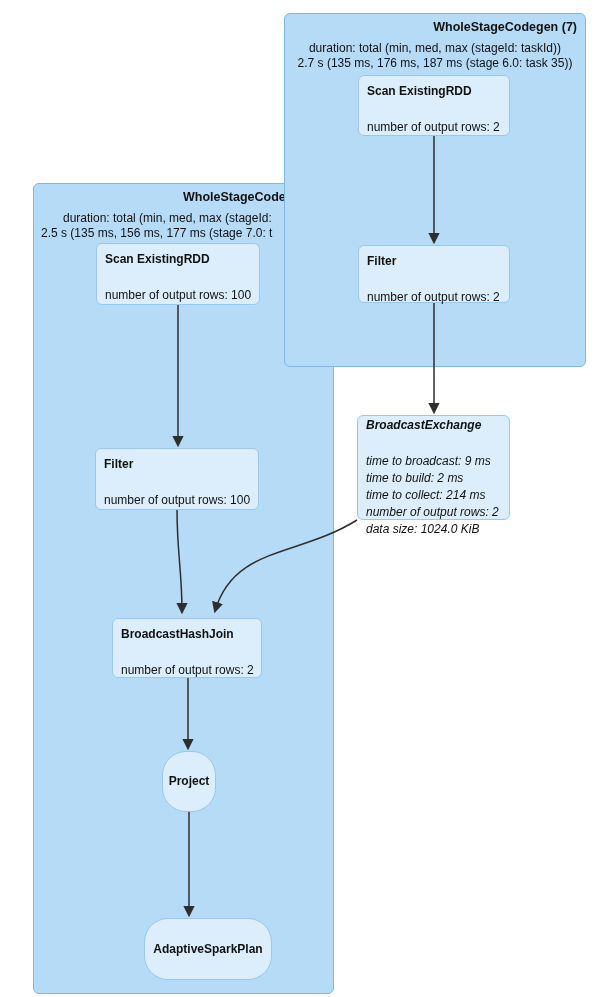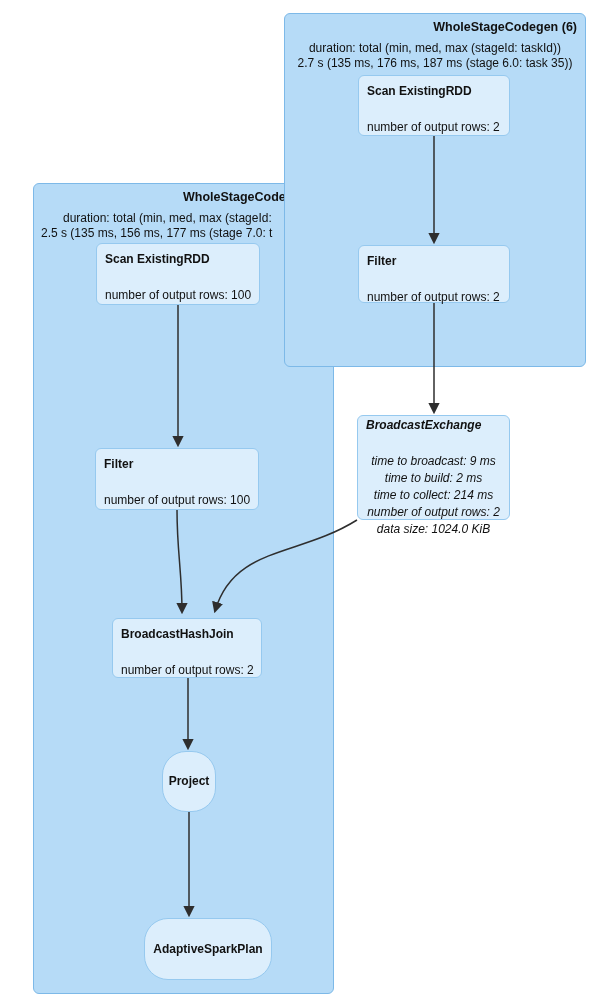--- a/index.html
+++ b/index.html
@@ -26,39 +26,39 @@
   #cluster-codegen-1{left:284px;top:13px;width:302px;height:354px;z-index:20;}
   #cluster-codegen-1 .cluster-header{position:absolute;top:6px;right:8px;}
   #cluster-codegen-1 .durblock{position:absolute;top:27px;left:0;width:100%;text-align:center;padding-left:0;box-sizing:border-box;}
   .node{
     position:absolute;background:var(--node-fill);
     border:1px solid var(--node-border);border-radius:6px;box-sizing:border-box;
     font-size:12px;z-index:30;padding:8px;
   }
   .node .title{font-weight:bold;line-height:15px;white-space:nowrap;}
   .node .metrics{margin-top:20px;line-height:16px;white-space:nowrap;}
-  .node.big .metrics{line-height:17px;text-align:center;}
+  .node.big .metrics{line-height:17px;}
   .node.center{display:flex;align-items:center;justify-content:center;padding:0;border-radius:24px;}
   #edges{position:absolute;left:0;top:0;z-index:40;pointer-events:none;}
   #edges path.edge{fill:none;stroke:var(--edge);stroke-width:1.5px;}
   #arrowhead path{fill:var(--edge);}
 </style>
 </head>
 <body>
 
 <div id="canvas">
 
   <div class="cluster" id="cluster-codegen-2">
     <div class="cluster-header">WholeStageCode</div>
     <div class="cluster-duration dur1">duration: total (min, med, max (stageId:</div>
     <div class="cluster-duration dur2">2.5 s (135 ms, 156 ms, 177 ms (stage 7.0: t</div>
   </div>
 
   <div class="cluster" id="cluster-codegen-1">
-    <div class="cluster-header">WholeStageCodegen (6)</div>
+    <div class="cluster-header">WholeStageCodegen (7)</div>
     <div class="durblock">
       <div class="cluster-duration">duration: total (min, med, max (stageId: taskId))</div>
       <div class="cluster-duration">2.7 s (135 ms, 176 ms, 187 ms (stage 6.0: task 35))</div>
     </div>
   </div>
 
   <div class="node" style="left:358px;top:75px;width:152px;height:61px;">
     <div class="title">Scan ExistingRDD</div>
     <div class="metrics">
       <div>number of output rows: 2</div>

